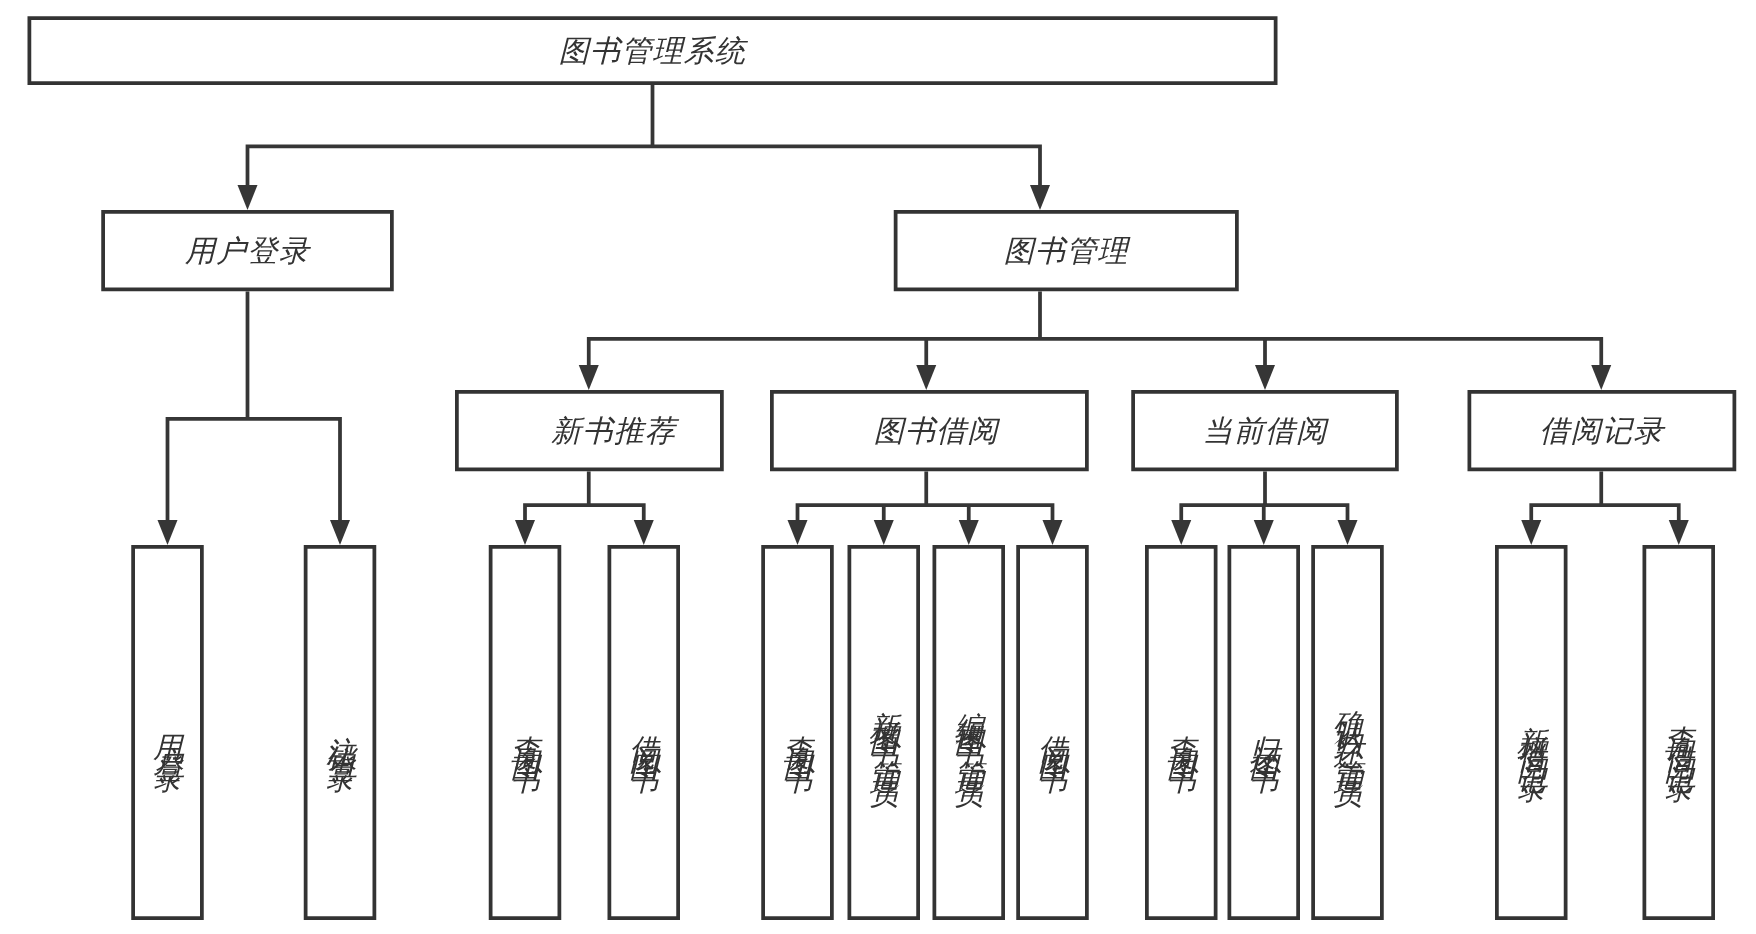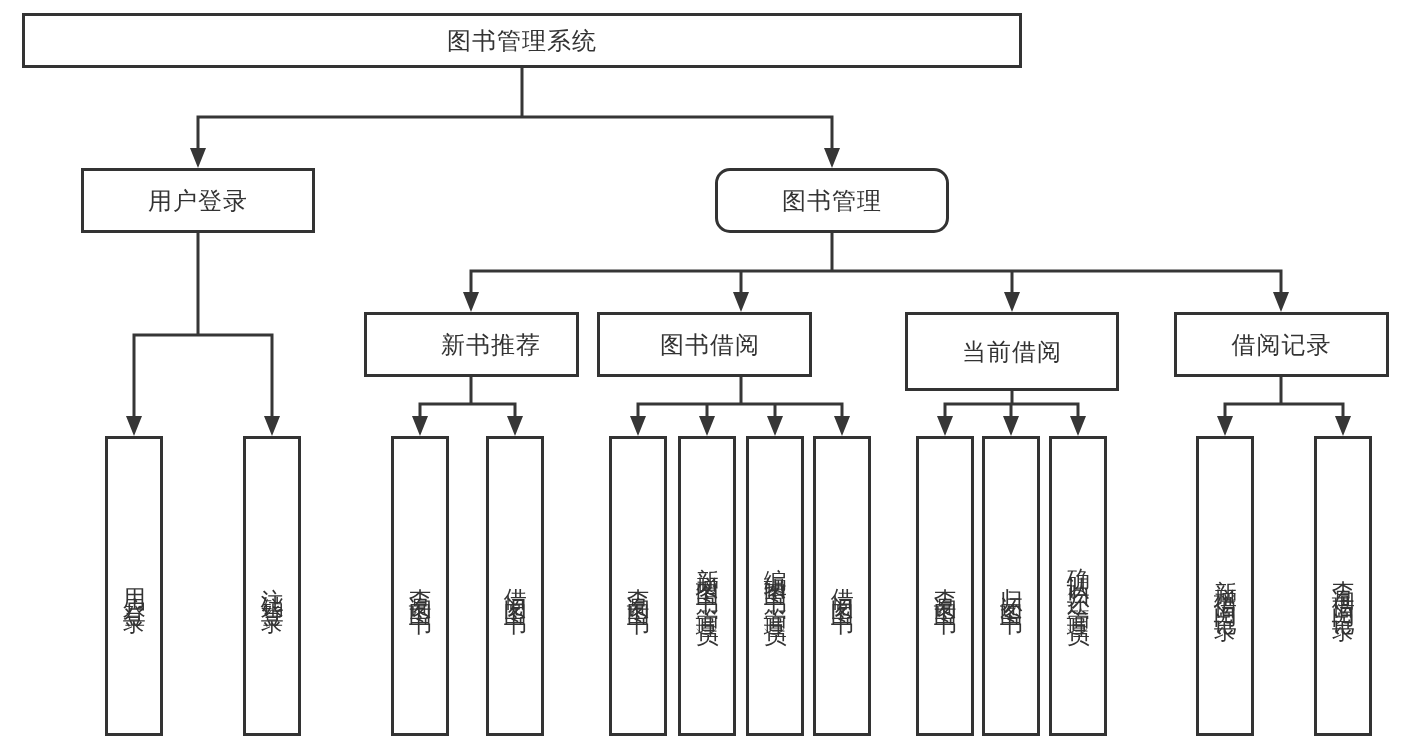--- a/index.html
+++ b/index.html
@@ -3,20 +3,21 @@
 <meta charset="utf-8">
 <style>
   html, body { margin: 0; padding: 0; background: #ffffff; }
   #stage {
     position: relative;
     width: 1405px;
     height: 747px;
     background: #ffffff;
     font-family: "Liberation Sans", "DejaVu Sans", sans-serif;
     overflow: hidden;
+    font-style: italic;
   }
   #connectors {
     position: absolute;
     left: 0; top: 0;
     width: 1405px; height: 747px;
     pointer-events: none;
   }
   .box {
     position: absolute;
     box-sizing: border-box;
@@ -32,25 +33,25 @@
     writing-mode: vertical-rl;
     text-orientation: mixed;
     font-size: 23px;
     letter-spacing: 8px;
     line-height: 1.1;
   }
   
   .n-root   { left: 22px;   top: 13px;  width: 1000px; height: 55px; }
   
   .n-user   { left: 81px;   top: 168px; width: 234px; height: 65px; }
-  .n-book   { left: 715px;  top: 168px; width: 234px; height: 65px; border-radius: 15px; }
+  .n-book   { left: 715px;  top: 168px; width: 276px; height: 65px; }
   
   .n-newrec { left: 364px;  top: 312px; width: 215px; height: 65px; padding-left: 39px; }
-  .n-borrow { left: 597px;  top: 312px; width: 215px; height: 65px; padding-left: 11px; }
-  .n-curr   { left: 905px;  top: 312px; width: 214px; height: 79px; }
+  .n-borrow { left: 616px;  top: 312px; width: 255px; height: 65px; padding-left: 11px; }
+  .n-curr   { left: 905px;  top: 312px; width: 214px; height: 65px; }
   .n-rec    { left: 1174px; top: 312px; width: 215px; height: 65px; }
   
   .leaf { top: 436px; width: 58px; height: 300px; }
   .l-a1 { left: 105px; }  .l-a2 { left: 243px; }
   .l-b1 { left: 391px; }  .l-b2 { left: 486px; }
   .l-c1 { left: 609px; }  .l-c2 { left: 678px; }  .l-c3 { left: 746px; }  .l-c4 { left: 813px; }
   .l-d1 { left: 916px; }  .l-d2 { left: 982px; }  .l-d3 { left: 1049px; }
   .l-e1 { left: 1196px; } .l-e2 { left: 1314px; }
   #watermark {
     position: absolute;

